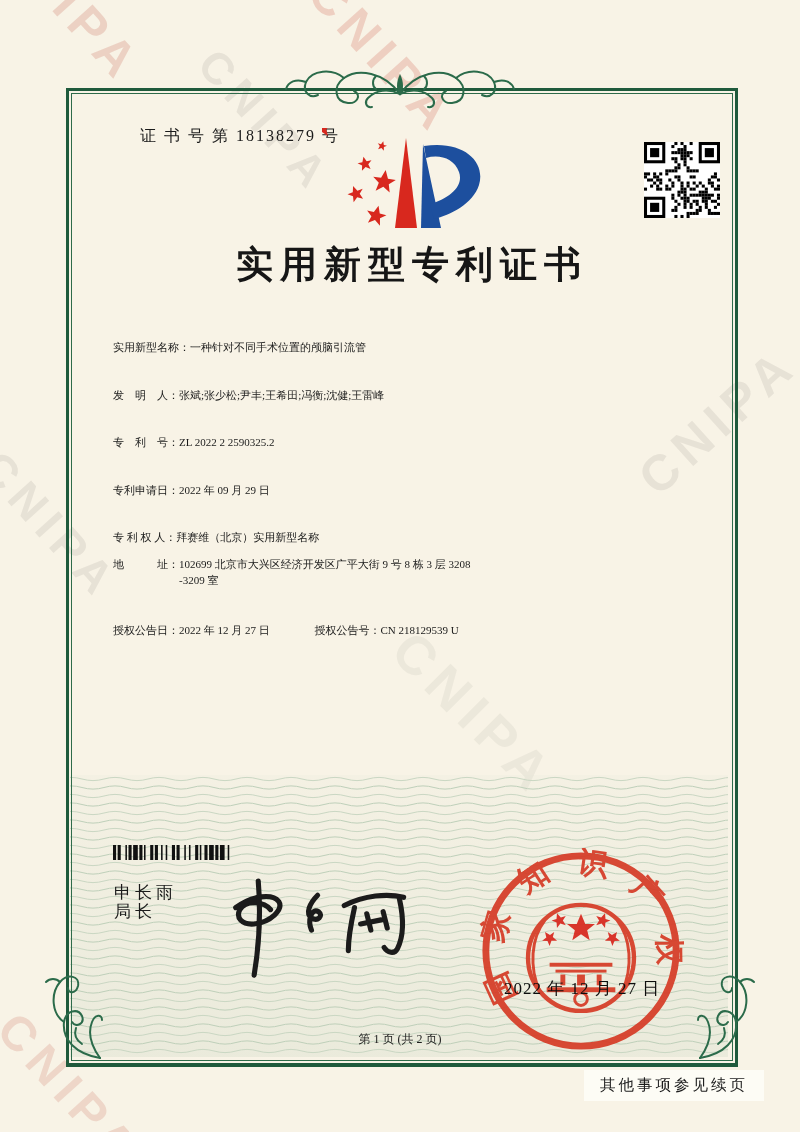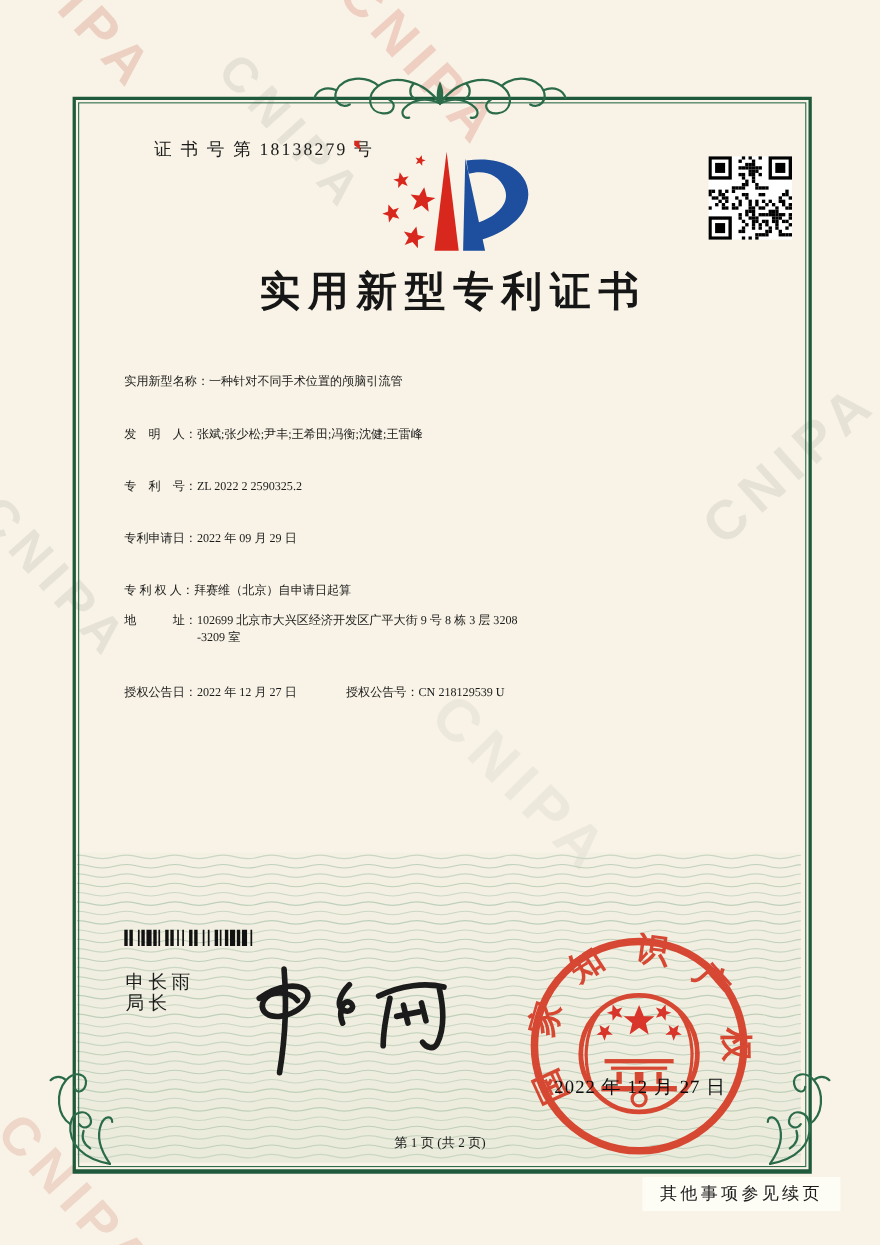--- a/index.html
+++ b/index.html
@@ -338,21 +338,21 @@
 <div class="row" style="top:388px;">
   <span class="lab">发　明　人：</span><span class="val">张斌;张少松;尹丰;王希田;冯衡;沈健;王雷峰</span>
 </div>
 <div class="row" style="top:435px;">
   <span class="lab">专　利　号：</span><span class="val">ZL 2022 2 2590325.2</span>
 </div>
 <div class="row" style="top:483px;">
   <span class="lab">专利申请日：</span><span class="val">2022 年 09 月 29 日</span>
 </div>
 <div class="row" style="top:530px;">
-  <span class="lab">专 利 权 人：</span><span class="val">拜赛维（北京）自申请日起算</span>
+  <span class="lab">专 利 权 人：</span><span class="val">拜赛维（北京）实用新型名称</span>
 </div>
 <div class="row" style="top:557px;">
   <span class="lab">地　　　址：</span><span class="val">102699 北京市大兴区经济开发区广平大街 9 号 8 栋 3 层 3208
 -3209 室</span>
 </div>
 <div class="row row2" style="top:623px;">
   <span class="pair"><span class="lab">授权公告日：</span><span class="val">2022 年 12 月 27 日</span></span>
   <span class="pair"><span class="lab">授权公告号：</span><span class="val">CN 218129539 U</span></span>
 </div>
 

